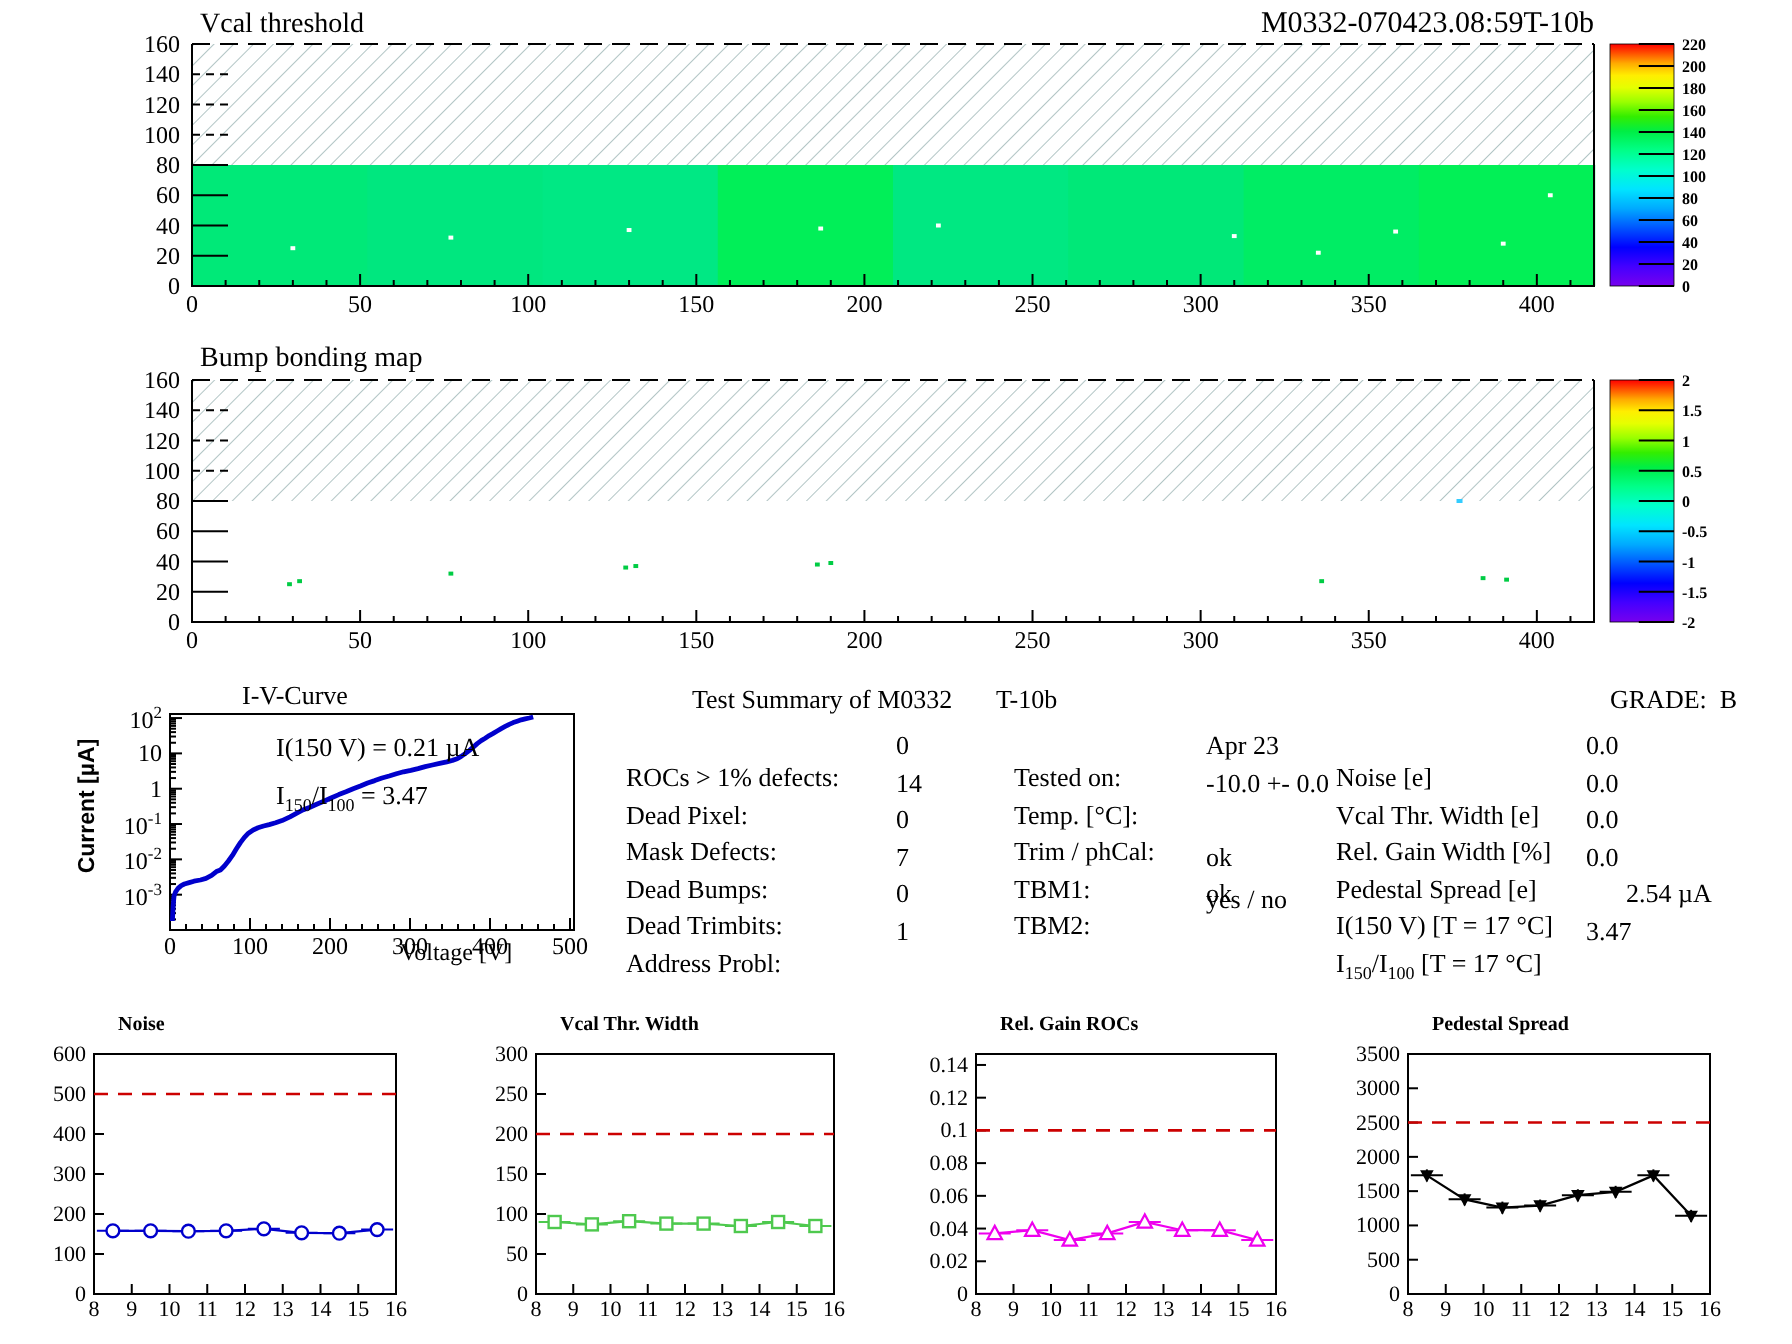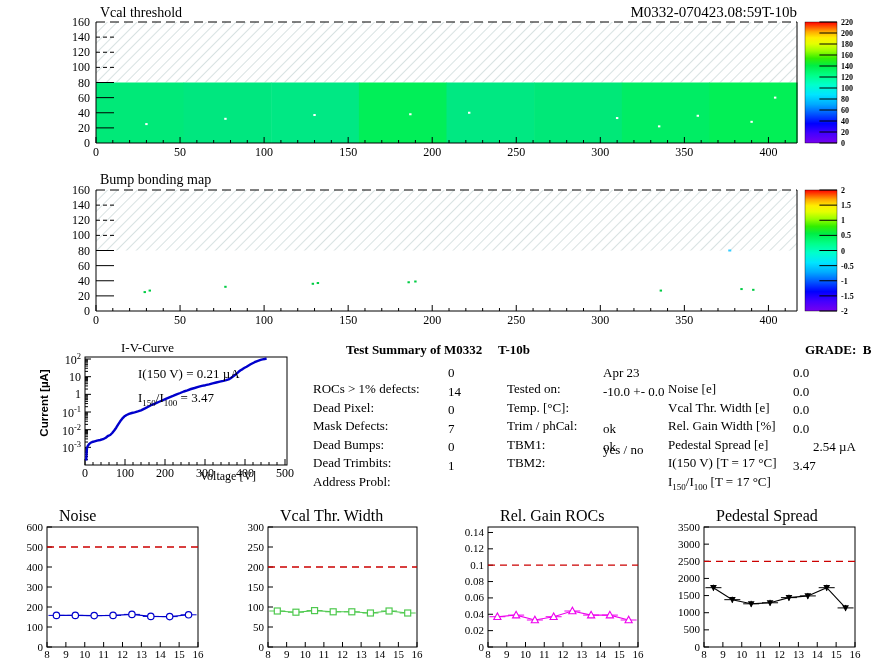--- a/index.html
+++ b/index.html
@@ -3,22 +3,22 @@
 <meta charset="utf-8">
 <style>
   html,body{margin:0;padding:0;background:#fff;}
   #page{position:relative;width:896px;height:672px;background:#fff;overflow:hidden;
         font-family:"Liberation Serif","DejaVu Serif",serif;color:#000;}
   .abs{position:absolute;white-space:nowrap;}
   .t15{font-size:15px;}
   .t14{font-size:14px;}
   .t13{font-size:13px;margin-left:33px;}
   .t12{font-size:12px;}
-  .t125{font-size:16px;}
-  .bold{font-weight:bold;}
+  .t125{font-size:10px;font-weight:bold;}
+  .bold{font-weight:normal;}
   #chart-svg{position:absolute;left:0;top:0;}
   #chart-svg text{font-family:"Liberation Serif","DejaVu Serif",serif;fill:#000;}
   #chart-svg text.tick{font-size:12px;}
   #chart-svg text.tick-sm{font-size:11px;}
   #chart-svg text.cblab{font-size:8px;font-weight:bold;}
   .iv-ylabel{font-family:"Liberation Sans","DejaVu Sans",sans-serif;font-weight:bold;font-size:11.5px;
              transform:rotate(-90deg);transform-origin:center;text-align:center;}
   .iv-ann sub, .scol sub{font-size:9px;}
   .scol{font-size:13px;}
   .srow{position:relative;height:18.6px;}

